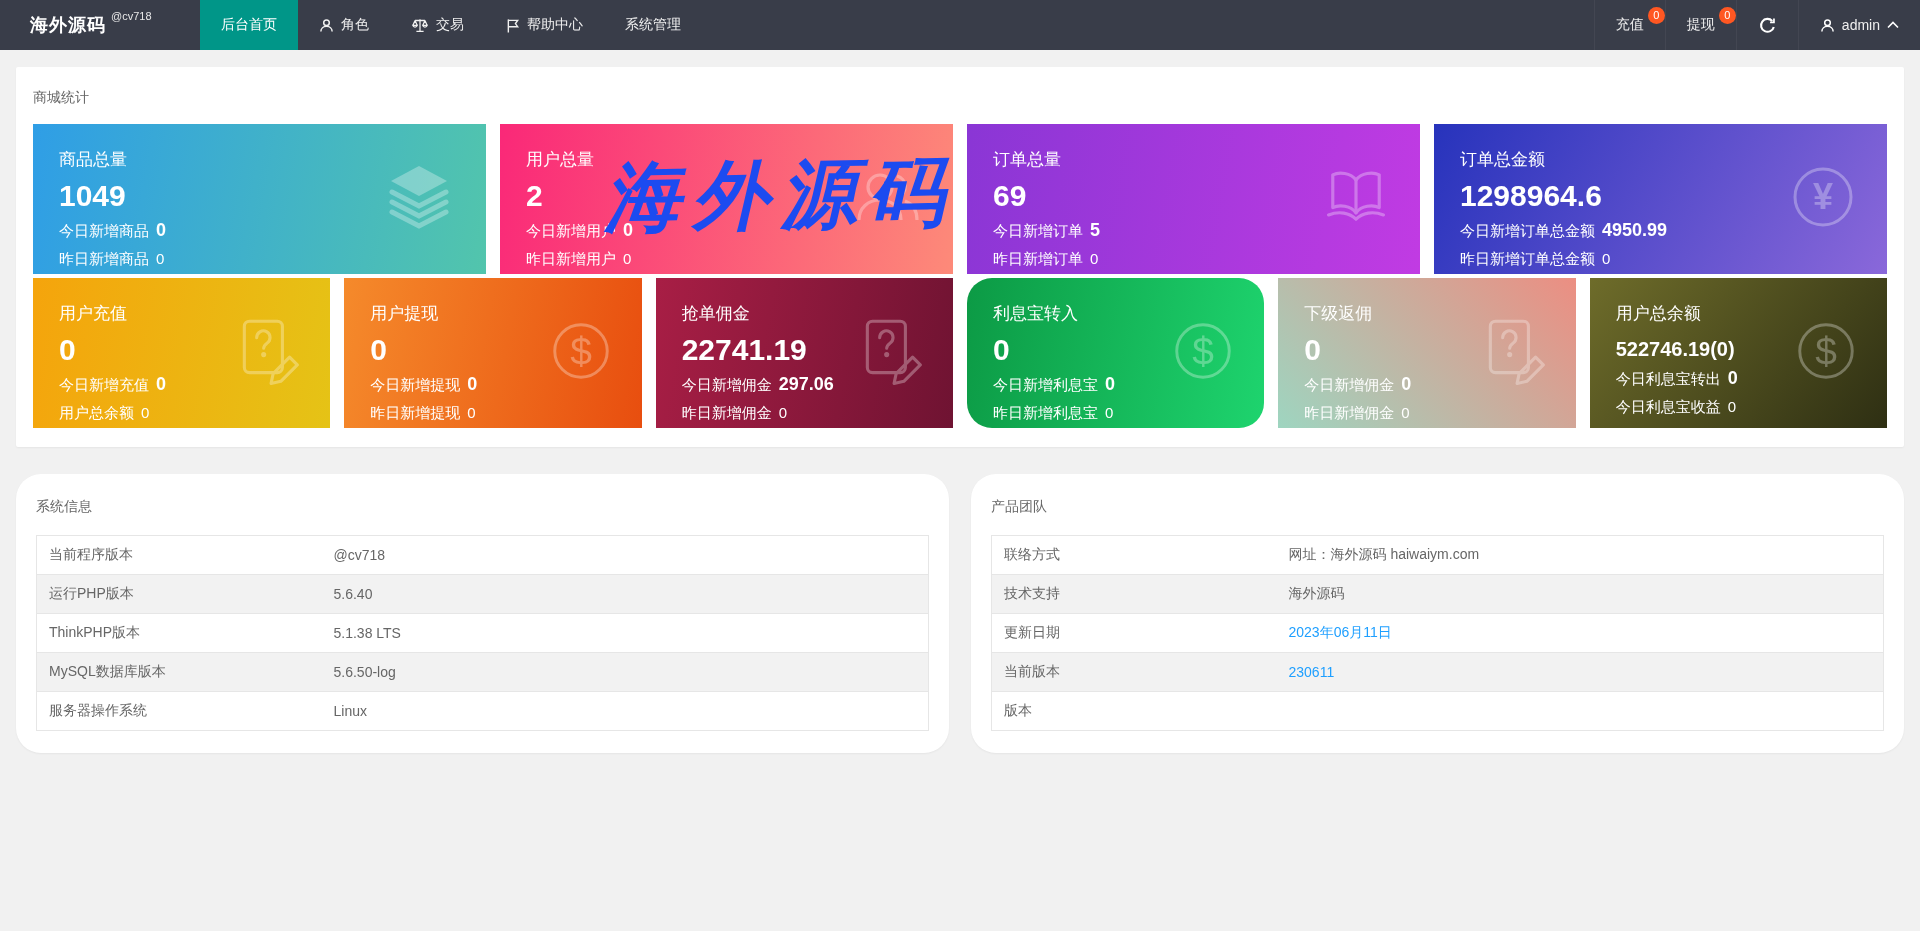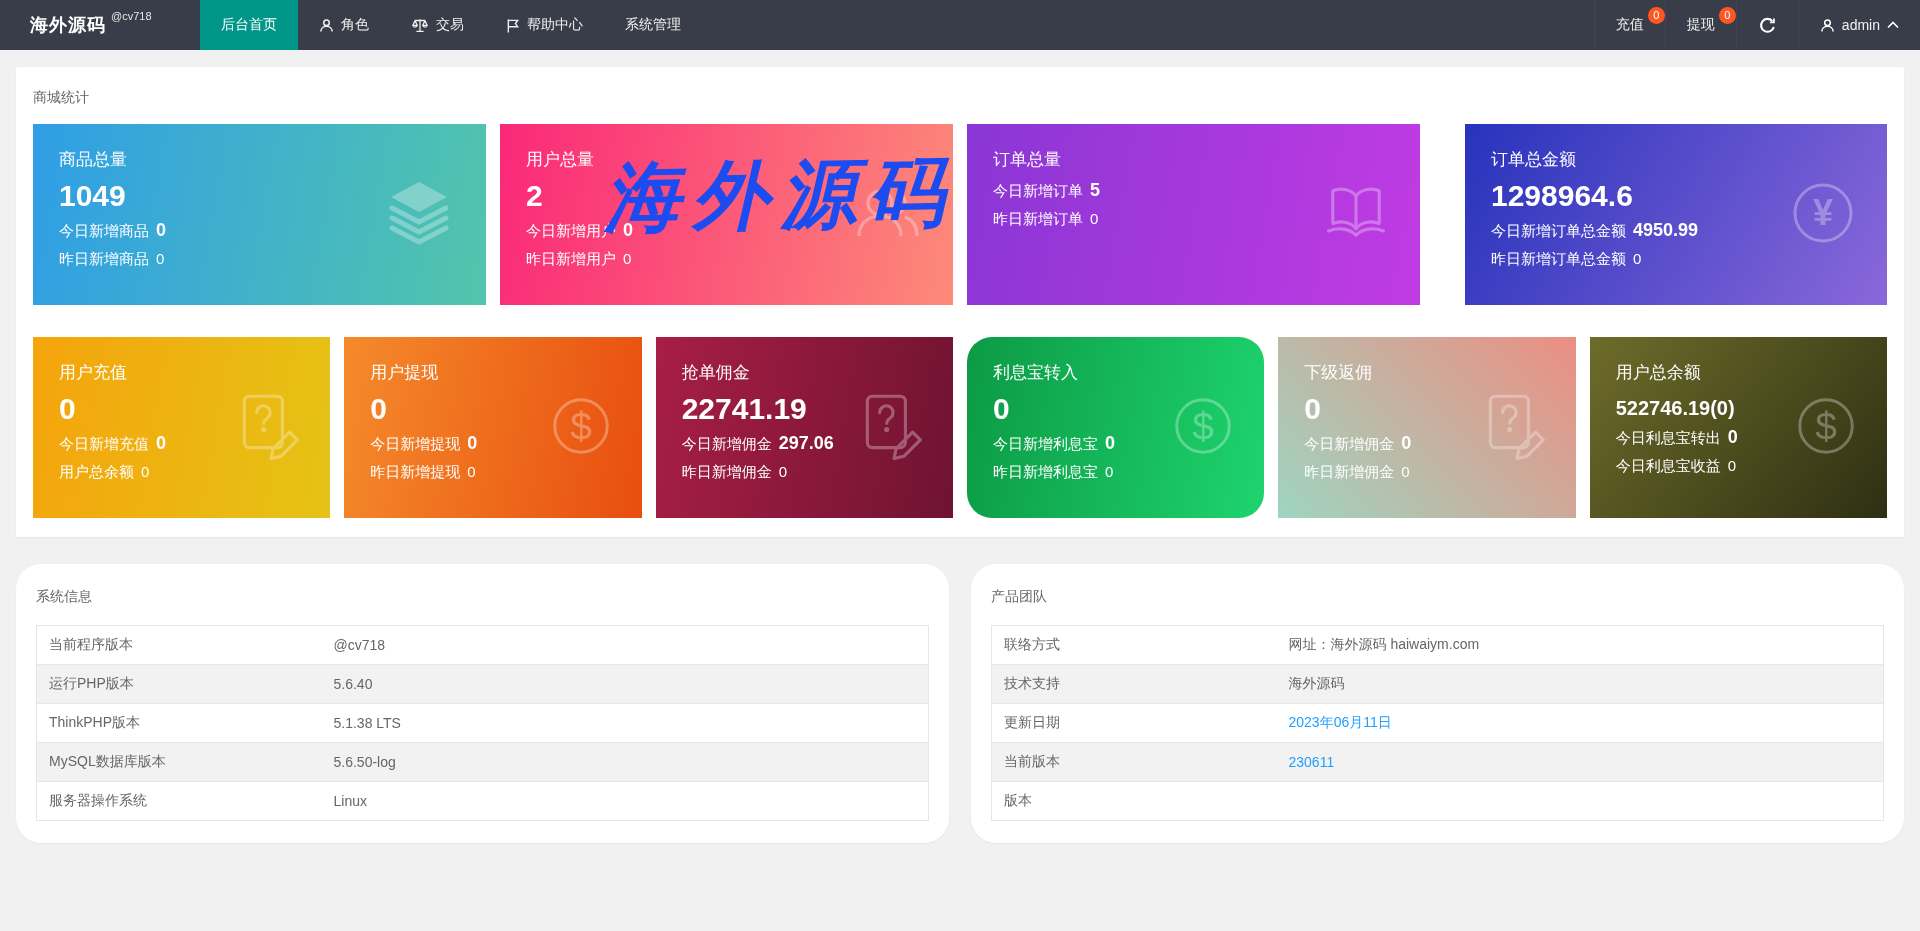--- a/index.html
+++ b/index.html
@@ -19,34 +19,34 @@
   .nav-right .nav-item { position:relative; border-left:1px solid rgba(255,255,255,.05); }
   .badge { position:absolute; top:7px; right:0px; background:#FF5722; color:#fff;
     font-size:11px; min-width:17px; height:17px; line-height:17px; border-radius:9px;
     text-align:center; padding:0 4px; }
   
   .content { padding:17px 16px 0; }
   .panel { background:#fff; border-radius:2px; box-shadow:0 1px 2px rgba(0,0,0,.05); }
   .panel-title { font-size:14px; color:#666; }
   .stats-panel { position:relative; padding:22px 17px 19px; }
   .cards-row1 { display:grid; grid-template-columns:repeat(4,1fr); gap:14px; margin-top:17px; }
-  .cards-row2 { display:grid; grid-template-columns:repeat(6,1fr); gap:14px; margin-top:32px; }
-  .card { position:relative; height:181px; color:#fff; padding:24px 0 0 26px; overflow:hidden; }
+  .cards-row2 { display:grid; grid-template-columns:repeat(6,1fr); gap:14px; margin-top:4px; }
+  .card { position:relative; height:150px; color:#fff; padding:24px 0 0 26px; overflow:hidden; }
   .card-title { font-size:17px; }
   .card-value { font-size:30px; font-weight:bold; line-height:1; margin-top:10px; }
   .card-value.small { font-size:20px; margin-top:14px; }
   .card-sub { font-size:15px; margin-top:9px; display:flex; align-items:baseline; }
   .card-sub .v-bold { font-weight:bold; font-size:18px; margin-left:7px; }
   .card-sub .v-reg  { font-weight:normal; font-size:15px; margin-left:7px; }
   .card-icon { position:absolute; right:26px; top:50%; transform:translateY(-50%); opacity:.3; }
   
   .g-blue-teal   { background:linear-gradient(100deg,#2f9ee6,#52c5ac); }
   .g-pink        { background:linear-gradient(100deg,#fa2878,#fd8a79); }
   .g-purple      { background:linear-gradient(100deg,#8a36d5,#c13be3); }
-  .g-indigo      { background:linear-gradient(120deg,#2733bc,#8a68da);margin-left:31px; }
+  .g-indigo      { background:linear-gradient(120deg,#2733bc,#8a68da); }
   
   .g-gold        { background:linear-gradient(100deg,#f5a40c,#e5c316); }
   .g-orange      { background:linear-gradient(100deg,#f58a2b,#e84e0f); }
   .g-crimson     { background:linear-gradient(100deg,#a81e45,#6f1332); }
   .g-green       { background:linear-gradient(100deg,#0c9a45,#1ed46e);border-radius:25px; }
   .g-faded       { background:linear-gradient(45deg,#9ed5c0,#ec8e82); }
   .g-olive       { background:linear-gradient(130deg,#6e6c2a,#2e2f13); }
   
   .watermark { position:absolute; left:588px; top:86px; z-index:6; color:#1c4bf0;
     font-size:76px; font-weight:bold; font-style:italic; letter-spacing:12px; line-height:1.1;
@@ -188,20 +188,21 @@
               <circle cx="33" cy="30" r="12"></circle>
               <path d="M12 63c0-12 9-20 21-20s21 8 21 20"></path>
               <path d="M50 19a11 11 0 0 1 1 21"></path>
               <path d="M58 44c8 3 12 10 12 19"></path>
             </svg>
         </span>
       </div>
 
       <div class="card g-purple">
         <div class="card-title">订单总量</div>
+        <div class="card-value">69</div>
         <div class="card-sub">
             <span>今日新增订单</span>
             <span class="v-bold">5</span>
           </div>
         <div class="card-sub">
             <span>昨日新增订单</span>
             <span class="v-reg">0</span>
           </div>
         <span class="card-icon">
           <svg width="76" height="76" viewBox="0 0 72 72" fill="none" stroke="#fff" stroke-width="3" stroke-linejoin="round" stroke-linecap="round">

